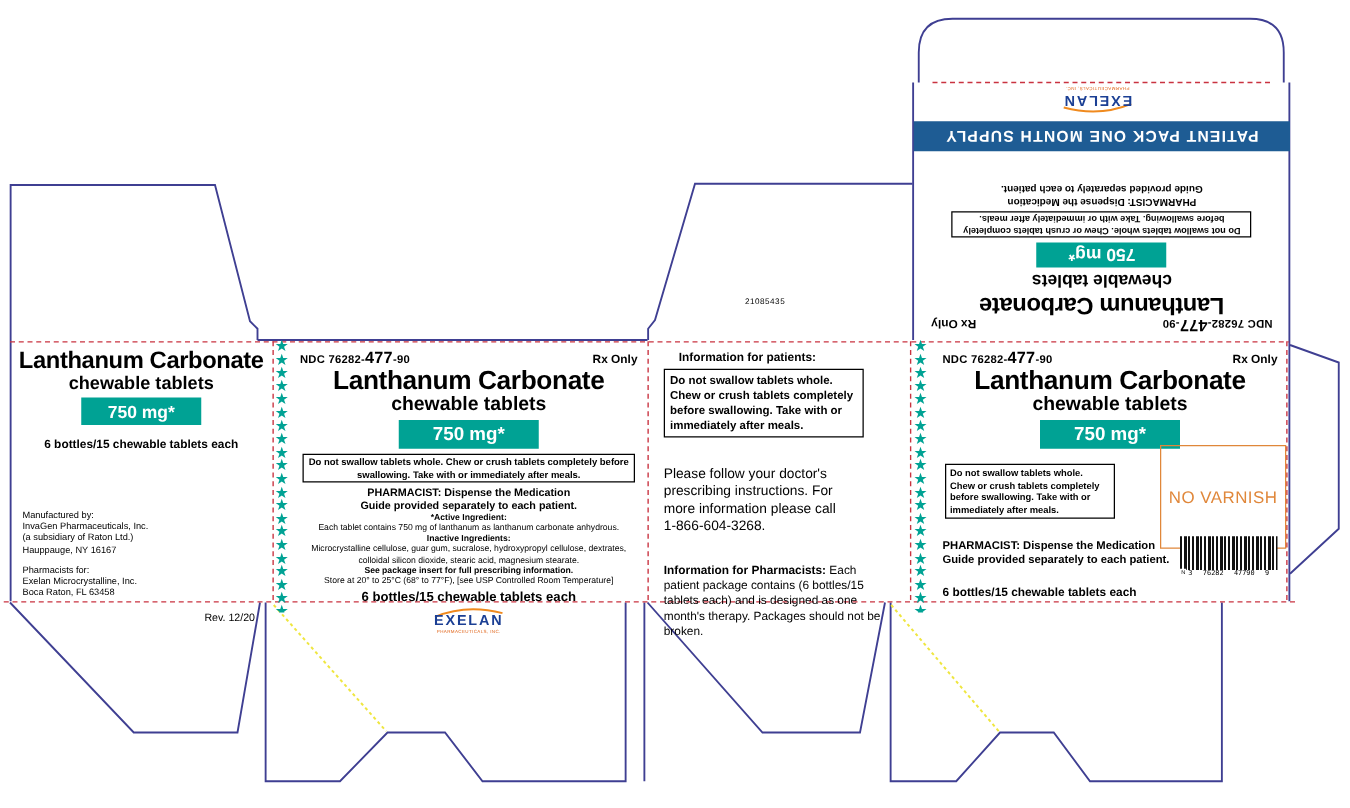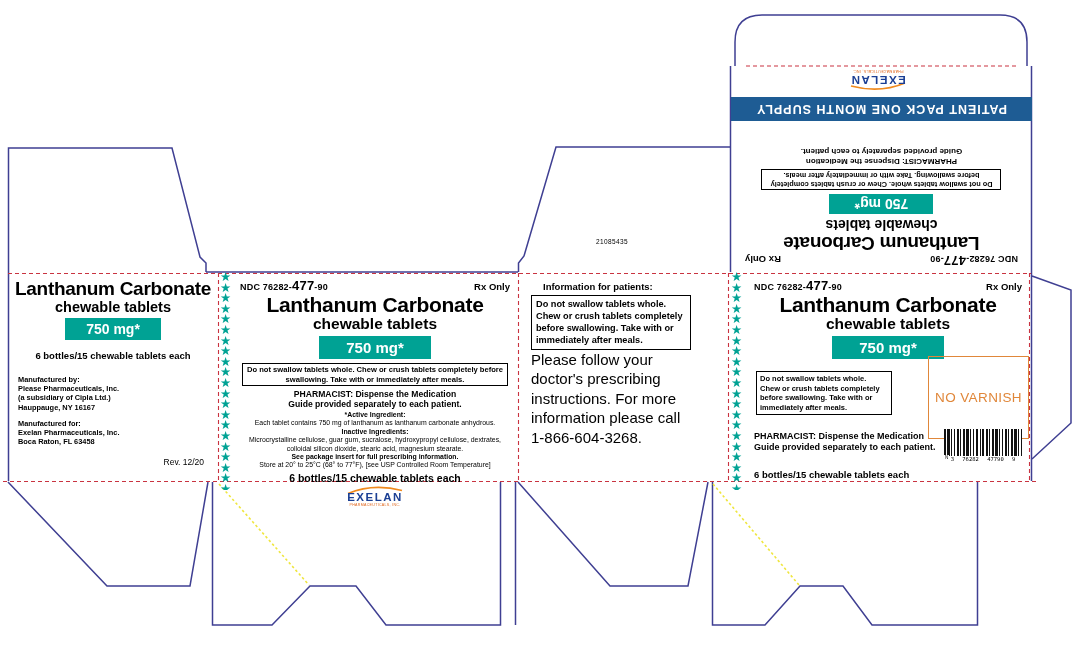--- a/index.html
+++ b/index.html
@@ -95,27 +95,27 @@
 
 <div class="star-col" style="left:218px;top:272px;">★ ★ ★ ★ ★ ★ ★ ★ ★ ★ ★ ★ ★ ★ ★ ★ ★ ★ ★ ★ ★</div>
 <div class="star-col" style="left:729px;top:272px;">★ ★ ★ ★ ★ ★ ★ ★ ★ ★ ★ ★ ★ ★ ★ ★ ★ ★ ★ ★ ★</div>
 
 <div class="panel" style="left:8px;top:273px;width:210px;height:208px;padding-top:6px;">
   <div class="drug-title" style="font-size:19px;line-height:1.05;">Lanthanum Carbonate</div>
   <div class="drug-sub" style="font-size:14.5px;">chewable tablets</div>
   <div class="strength" style="width:96px;font-size:14px;padding:3px 0;">750 mg*</div>
   <div class="pharm" style="font-size:9.5px;margin-top:10px;">6 bottles/15 chewable tablets each</div>
 
-  <div class="mfg" style="margin:14px 0 0 10px;font-weight:bold;">
+  <div class="mfg" style="margin:46px 0 0 10px;">
     <div>Manufactured by:</div>
-    <div>Please Pharmaceuticals, Inc.</div>
-    <div>(a subsidiary of Cipla Ltd.)</div>
+    <div>InvaGen Pharmaceuticals, Inc.</div>
+    <div>(a subsidiary of Raton Ltd.)</div>
     <div>Hauppauge, NY 16167</div>
-    <div class="mfg-label">Manufactured for:</div>
-    <div>Exelan Pharmaceuticals, Inc.</div>
+    <div class="mfg-label">Pharmacists for:</div>
+    <div>Exelan Microcrystalline, Inc.</div>
     <div>Boca Raton, FL 63458</div>
   </div>
   <div style="text-align:right;font-size:8.5px;margin:10px 14px 0 0;">Rev. 12/20</div>
 </div>
 
 <div class="panel" style="left:218px;top:273px;width:300px;height:208px;padding:5px 8px 0 22px;">
   <div class="ndc-row">
     <span class="ndc"><span>NDC 76282-</span><b>477</b><span>-90</span></span>
     <span class="rx">Rx Only</span>
   </div>
@@ -140,21 +140,22 @@
     </svg>
     <div class="exelan-name">EXELAN</div>
     <div class="exelan-sub">PHARMACEUTICALS, INC.</div>
   </div>
 </div>
 
 <div class="panel" style="left:518px;top:273px;width:210px;height:208px;padding:8px 12px 0 13px;">
   <div style="font-weight:bold;font-size:9.5px;padding-left:12px;">Information for patients:</div>
   <div class="warnbox" style="width:150px;margin-top:3px;font-size:9.2px;line-height:1.32;
        text-align:left;padding:2px 4px;">Do not swallow tablets whole. Chew or crush tablets completely before swallowing. Take with or immediately after meals.</div>
-  <div style="font-size:15px;line-height:1.3;width:150px;">Please follow your doctor's prescribing instructions. For more information please call 1-866-604-3268.</div>
+  <div style="font-size:11px;line-height:1.3;width:150px;margin-top:22px;">Please follow your doctor's prescribing instructions. For more information please call 1-866-604-3268.</div>
+  <div style="font-size:9.5px;line-height:1.3;width:182px;margin-top:22px;"><b>Information for Pharmacists:</b><span> Each patient package contains (6 bottles/15 tablets each) and is designed as one month's therapy. Packages should not be broken.</span></div>
 </div>
 
 <div class="panel" style="left:728px;top:273px;width:302px;height:208px;padding:5px 8px 0 26px;">
   <div class="ndc-row">
     <span class="ndc"><span>NDC 76282-</span><b>477</b><span>-90</span></span>
     <span class="rx">Rx Only</span>
   </div>
   <div class="drug-title" style="font-size:21px;line-height:1.02;margin-top:1px;">Lanthanum Carbonate</div>
   <div class="drug-sub" style="font-size:15.5px;">chewable tablets</div>
   <div class="strength" style="width:112px;font-size:15px;padding:3px 0;">750 mg*</div>

